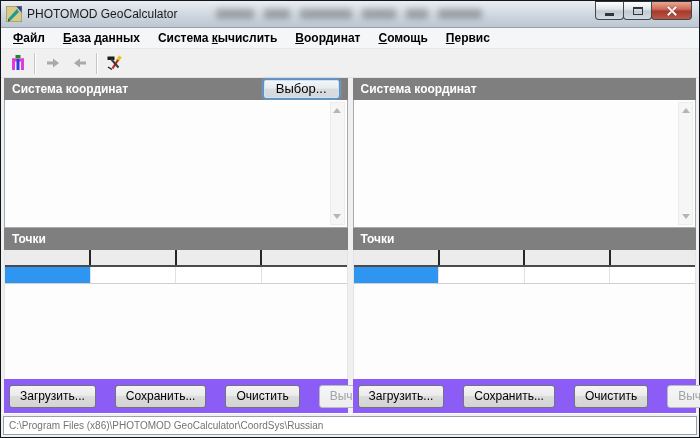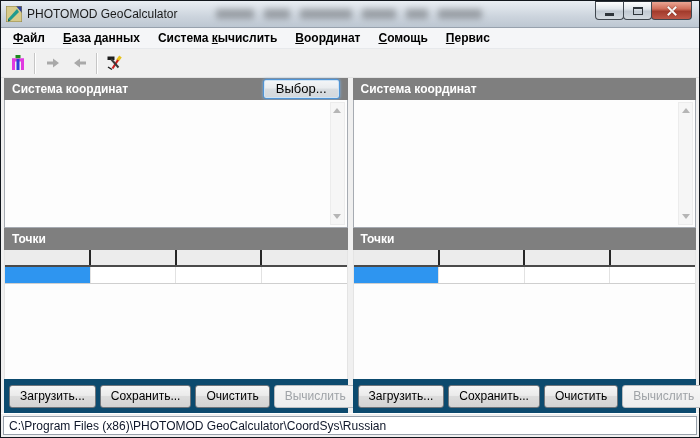--- a/index.html
+++ b/index.html
@@ -104,38 +104,38 @@
   .points-table th:last-child { border-right: none; }
   .points-table td {
     height: 17px; background: #ffffff;
     border-right: 1px solid #e2e2e2; border-bottom: 1px solid #cfcfcf;
     font-size: 12px;
   }
   .points-table td:last-child { border-right: none; }
   .points-table td.selected { background: #2e95f0; }
   .panel-buttons {
     height: 34px; flex: 0 0 34px;
-    display: flex; align-items: center; gap: 4px;
-    padding: 0 5px; background: #0c4a6e;
+    display: flex; align-items: center; gap: 19px;
+    padding: 0 5px; background: #8b5cf6;
   }
   .btn {
     font-family: inherit; font-size: 12px; color: #000;
     padding: 3px 10px 4px;
     border: 1px solid #70757b; border-radius: 3px;
     background: linear-gradient(#f5f5f5, #ebebeb 45%, #dcdcdc 50%, #d3d3d3);
     cursor: default; white-space: nowrap;
   }
   .btn.disabled { color: #9fa3a7; border-color: #b8bbbe; background: linear-gradient(#f6f6f6, #ededed); }
   
   .statusbar { height: 24px; flex: 0 0 24px; background: #f0f0f0; padding: 2px; border-top: 1px solid #ffffff; }
   .status-field {
     height: 100%; background: #ffffff;
     border: 1px solid #98a0aa;
     display: flex; align-items: center; padding: 4px 5px;
-    font-size: 12px; color: #0f172a; white-space: nowrap; overflow: hidden;
+    font-size: 10px; color: #737373; white-space: nowrap; overflow: hidden;
   }
 </style>
 </head>
 <body>
 
 <div class="window">
 
   <div class="titlebar">
     <svg class="app-icon" viewBox="0 0 16 16">
       <rect x="0" y="0" width="16" height="16" fill="#d7cb8b"></rect>

